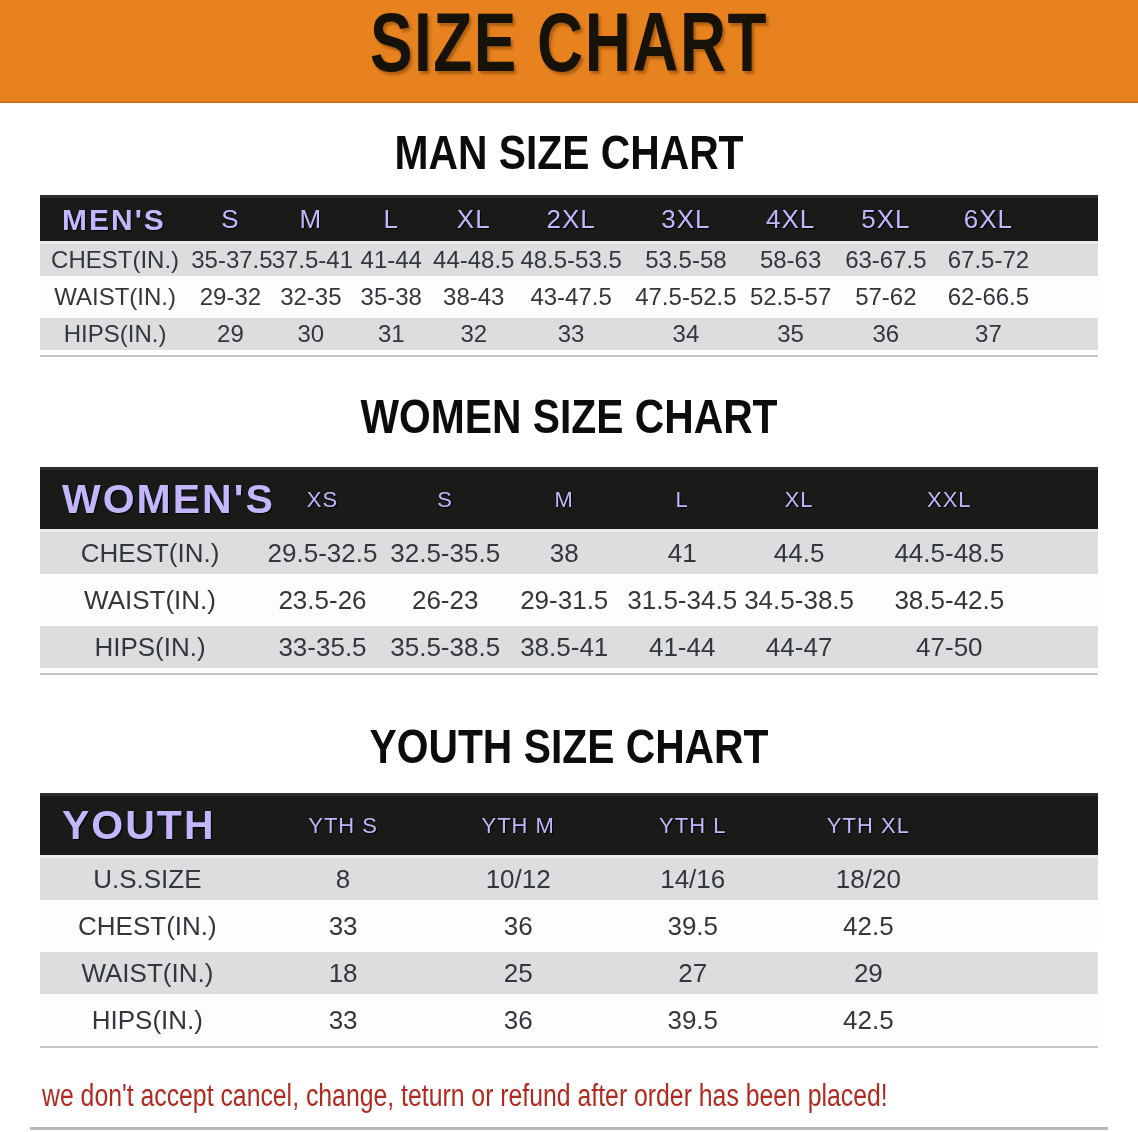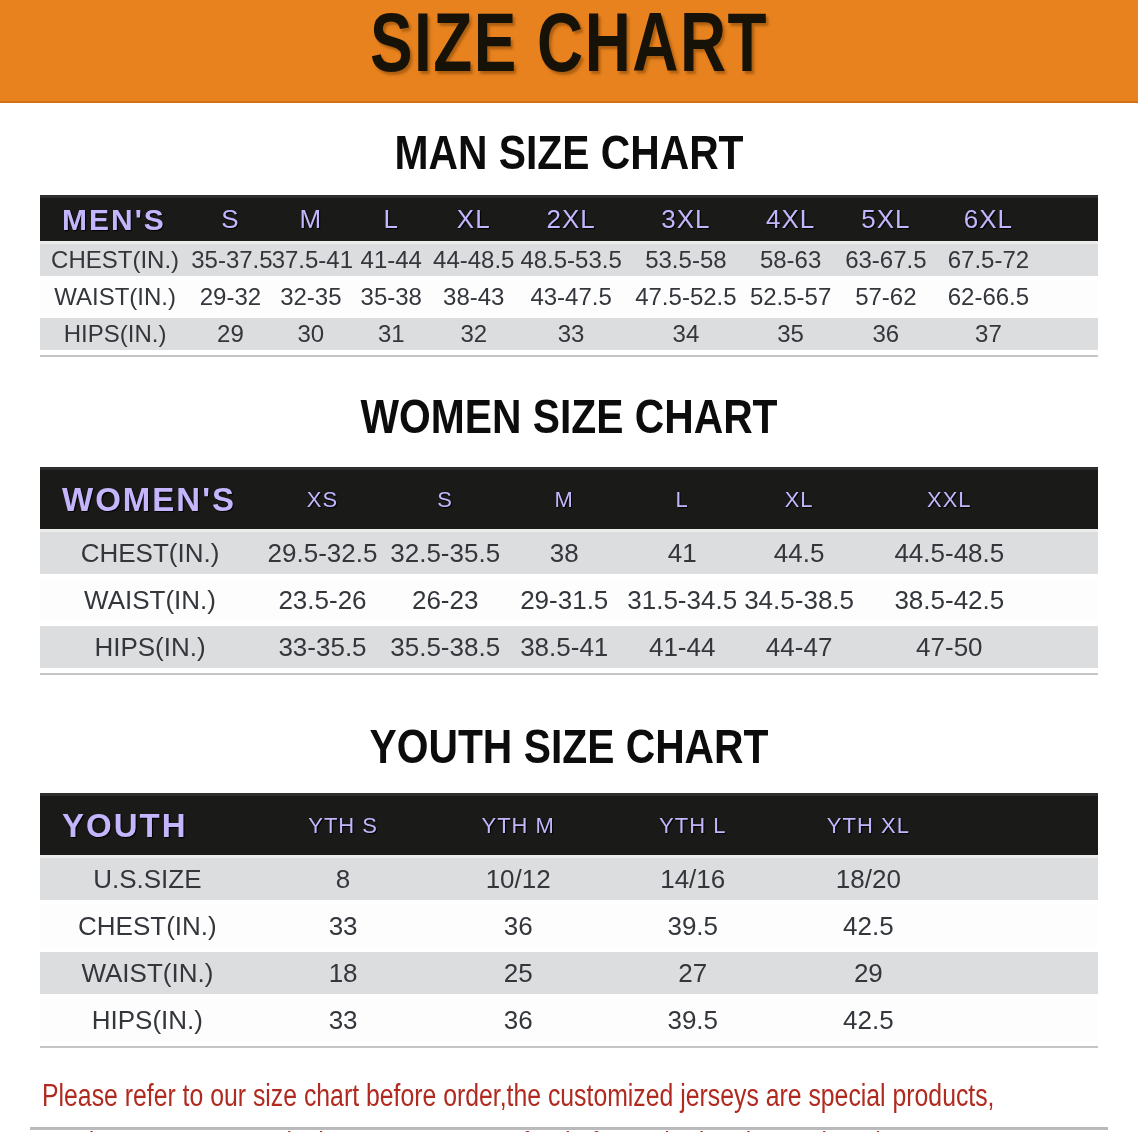--- a/index.html
+++ b/index.html
@@ -85,21 +85,21 @@
     white-space: nowrap;
   }
   .size-table tbody tr:nth-child(odd) td  { background: var(--row-grey, #DCDDDE); }
   .size-table tbody tr:nth-child(even) td { background: #fdfdfe; }
 
   .men   thead th { height: 41px; font-size: 26px; }
   .men   thead th:first-child { font-size: 30px; }
   .men   tbody td { height: 30px; font-size: 24px; }
 
   .women thead th, .youth thead th { height: 57px; font-size: 22px; }
-  .women thead th:first-child, .youth thead th:first-child { font-size: 33px; }
+  .women thead th:first-child, .youth thead th:first-child { font-size: 41px; }
   .women tbody td, .youth tbody td { height: 40px; font-size: 26px; }
 
   
   .disclaimer {
     margin: 24px 0 0 42px;
     color: var(--disclaimer-red, #B02A20);
   }
   .disclaimer-line span {
     display: inline-block;
     transform: scaleX(0.8);
@@ -315,21 +315,18 @@
             <td>39.5</td>
             <td>42.5</td>
             <td></td>
           </tr>
         </tbody>
       </table>
   </section>
 
   <footer class="disclaimer">
     <div class="disclaimer-line">
-      <span>Please refer to our size chart before order,the customized jerseys are special products,</span>
-    </div>
-    <div class="disclaimer-line">
       <span>we don't accept cancel, change, teturn or refund after order has been placed!</span>
     </div>
   </footer>
 
   <div class="bottom-line"></div>
 </div>
 
 </body></html>

